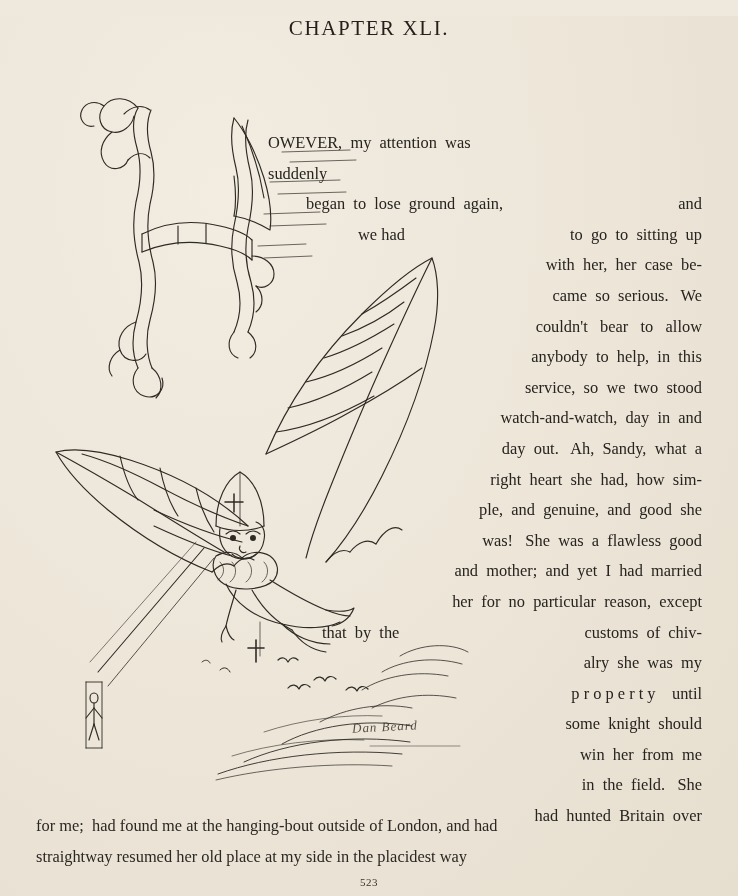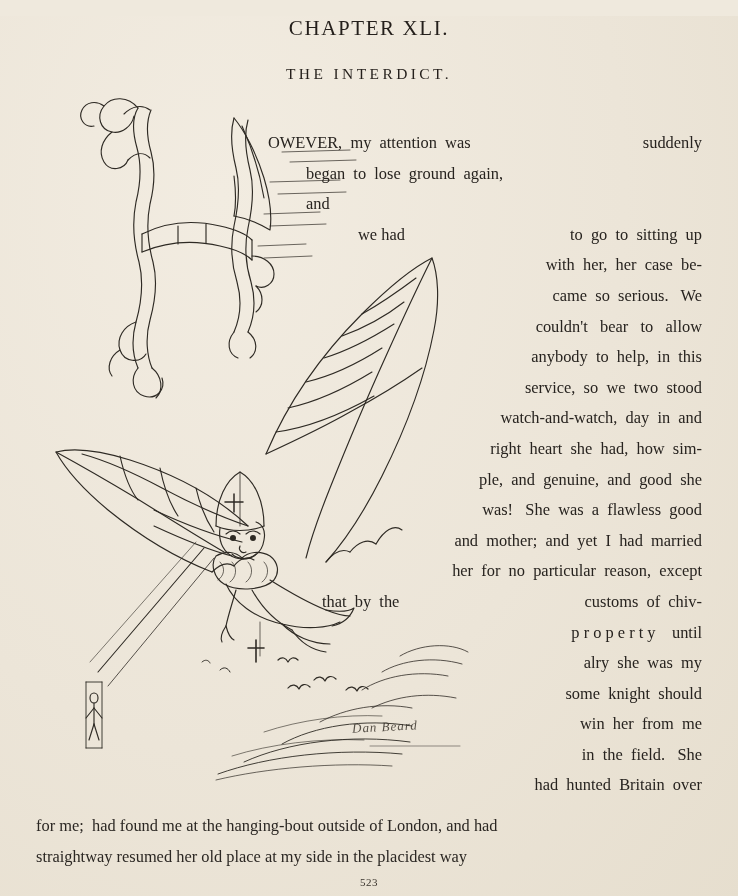--- a/index.html
+++ b/index.html
@@ -110,21 +110,20 @@
     letter-spacing: 1px;
     opacity: 0.85;
   }
 </style>
 </head>
 <body>
 
 <div class="page">
 
   <div class="chapter-title">CHAPTER XLI.</div>
-  <div class="chapter-subtitle">THE INTERDICT.</div>
 
   <div class="illus">
     <svg width="470" height="740" viewBox="0 0 470 740" xmlns="http://www.w3.org/2000/svg">
       <g stroke="#2e2a24" fill="none" stroke-width="1.15" stroke-linecap="round" stroke-linejoin="round">
 
         <path d="M118 52 C112 62 113 78 117 92 C122 110 120 130 116 146
                  C112 166 114 188 119 206 C124 226 121 248 116 266
                  C111 284 113 300 118 312"></path>
         <path d="M131 54 C126 66 127 82 131 96 C136 114 134 132 130 148
                  C126 168 128 188 133 206 C138 226 135 246 130 264
@@ -278,49 +277,50 @@
 
         <path d="M348 758 L434 758" stroke-width="0.8"></path>
       </g>
     </svg>
   </div>
 
   <div class="signature">Dan Beard</div>
 
   <div class="textblock">
 
-    <div class="jline" style="padding-left:232px;">
+    <div class="jline" style="padding-left:232px;flex-direction:column;">
       <span>OWEVER,  my  attention  was</span>
       <span>suddenly</span>
     </div>
-    <div class="jline" style="padding-left:270px;flex-direction:column;">
+    <div class="jline" style="padding-left:270px;">
       <span>began  to  lose  ground  again,</span>
       <span>and</span>
     </div>
     <div class="jline" style="padding-left:322px;text-align:right;">
       <span>we had</span>
       <span>to  go  to  sitting  up</span>
     </div>
     <div class="rline">with  her,  her  case  be-</div>
     <div class="rline">came  so  serious.   We</div>
     <div class="rline">couldn't   bear   to   allow</div>
     <div class="rline">anybody  to  help,  in  this</div>
     <div class="rline">service,  so  we  two  stood</div>
     <div class="rline">watch-and-watch,  day  in  and</div>
+    <div class="rline">day  out.   Ah,  Sandy,  what  a</div>
     <div class="rline">right  heart  she  had,  how  sim-</div>
     <div class="rline">ple,  and  genuine,  and  good  she</div>
     <div class="rline">was!   She  was  a  flawless  good</div>
     <div class="rline">and  mother;  and  yet  I  had  married</div>
     <div class="rline">her  for  no  particular  reason,  except</div>
     <div class="jline" style="padding-left:286px;align-items:center;">
       <span>that  by  the</span>
       <span>customs  of  chiv-</span>
     </div>
+    <div class="rline">alry  she  was  my</div>
     <div class="rline">p r o p e r t y    until</div>
-    <div class="rline">alry  she  was  my</div>
     <div class="rline">some  knight  should</div>
     <div class="rline">win  her  from  me</div>
     <div class="rline">in  the  field.   She</div>
     <div class="rline">had  hunted  Britain  over</div>
   </div>
 
   <div class="bottom-lines">
     <div class="line">for me;  had found me at the hanging-bout outside of London, and had</div>
     <div class="line">straightway resumed her old place at my side in the placidest way</div>
   </div>

